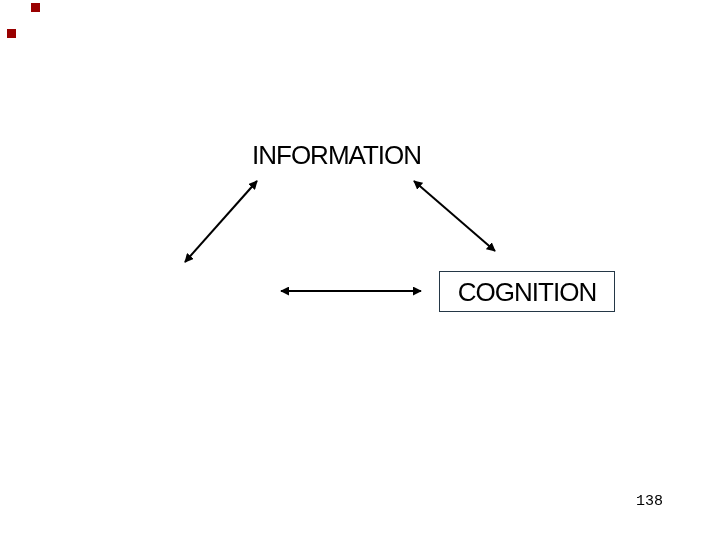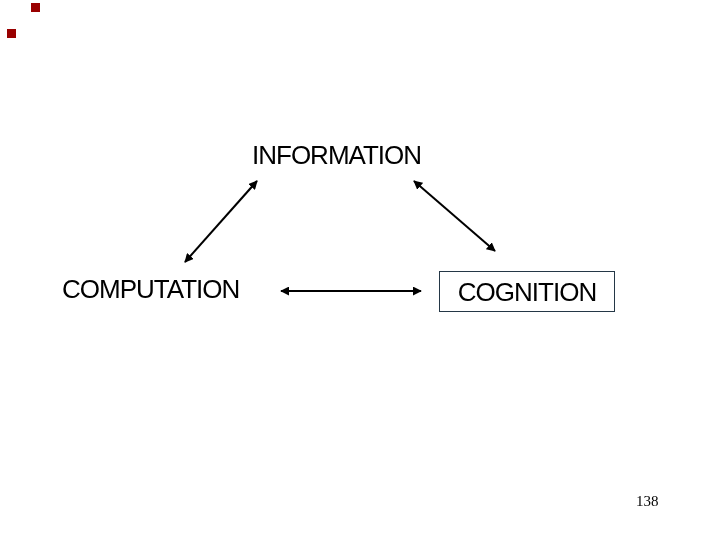--- a/index.html
+++ b/index.html
@@ -60,21 +60,21 @@
     top: 0;
     width: 720px;
     height: 540px;
     color: var(--arrow, #000000);
     pointer-events: none;
   }
   .page-number {
     position: absolute;
     left: 636px;
     top: 493px;
-    font-family: Liberation Serif, serif;
+    font-family: Liberation Mono, monospace;
     font-size: 15px;
     line-height: 17px;
     color: var(--text, #000000);
   }
 </style>
 </head>
 <body>
 
 <div id="slide" style="--bg: #ffffff; --text: #000000; --arrow: #000000; --box-border: #243746; --marker: #990000;">
 
@@ -87,21 +87,20 @@
         <path d="M0 0 L10 5 L0 10 Z" fill="currentColor"></path>
       </marker>
     </defs>
     <line x1="257" y1="181" x2="185" y2="262" stroke="currentColor" stroke-width="2" marker-start="url(#arrowhead)" marker-end="url(#arrowhead)"></line>
     <line x1="414" y1="181" x2="495" y2="251" stroke="currentColor" stroke-width="2" marker-start="url(#arrowhead)" marker-end="url(#arrowhead)"></line>
     <line x1="281" y1="291" x2="421" y2="291" stroke="currentColor" stroke-width="2" marker-start="url(#arrowhead)" marker-end="url(#arrowhead)"></line>
   </svg>
 
   <div class="node-label label-information">INFORMATION</div>
 
-  <div class="node-label label-computation">COMPUTATION</div>
 
   <div class="cognition-box">
     <span class="node-label-inner">COGNITION</span>
   </div>
 
   <div class="page-number">138</div>
 
 </div>
 
 </body></html>

